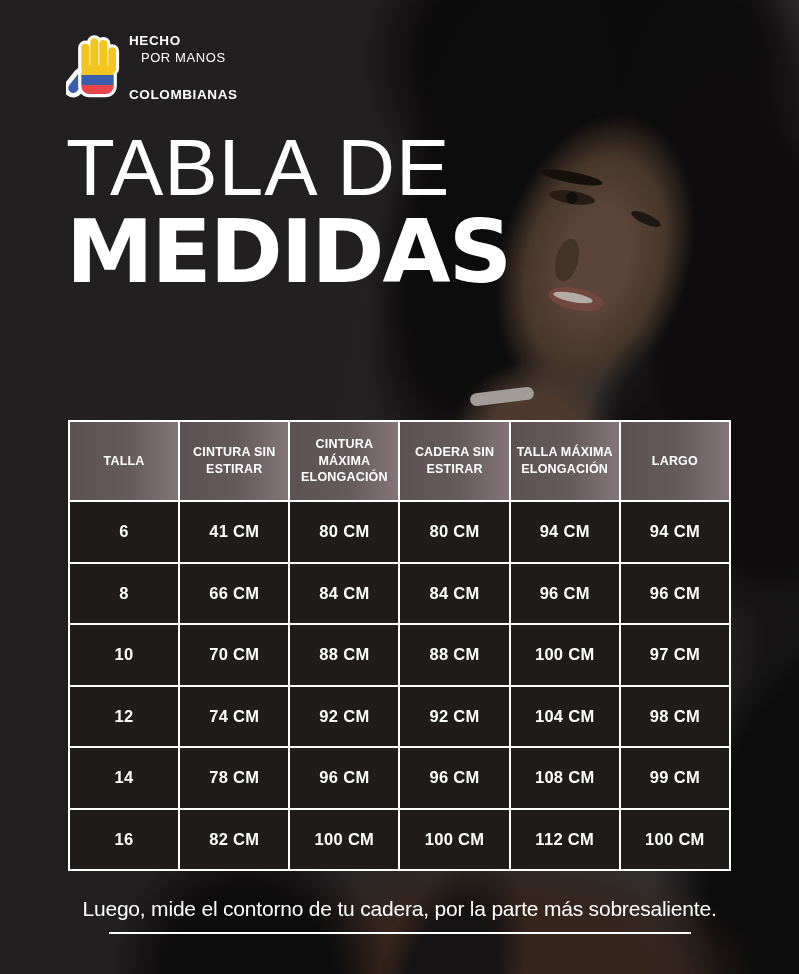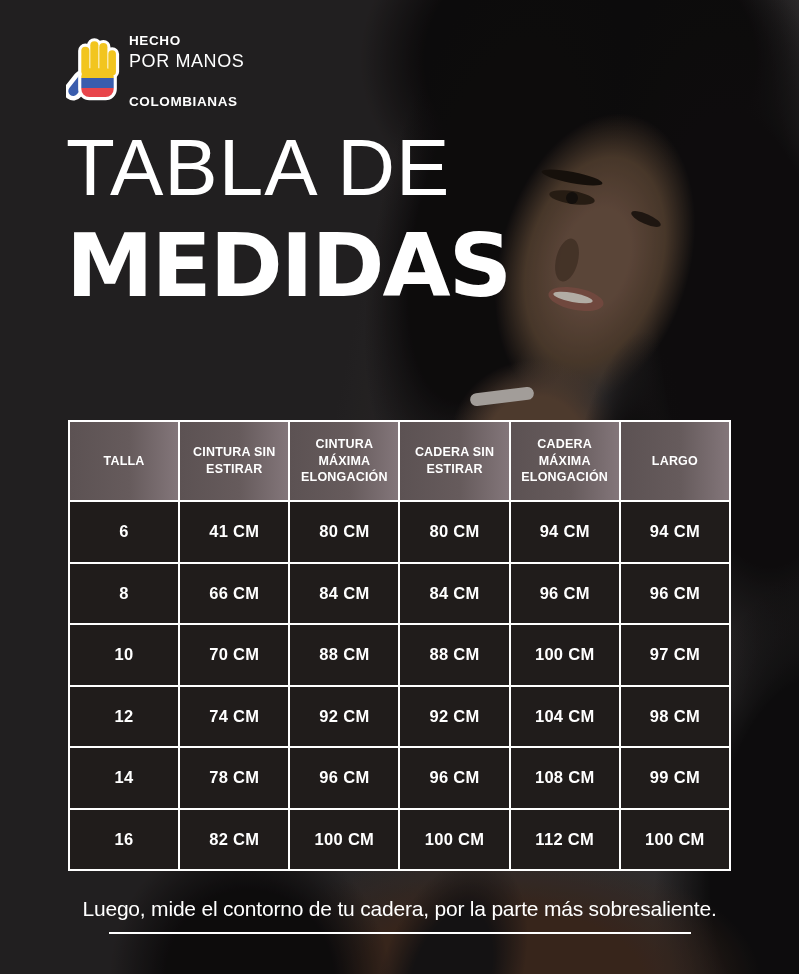--- a/index.html
+++ b/index.html
@@ -40,26 +40,26 @@
     background:radial-gradient(closest-side,#0b090a 60%,rgba(11,9,10,0)); }
   .hair-bottom-mid{ left:380px; top:850px; width:140px; height:260px; transform:rotate(18deg);
     background:radial-gradient(closest-side,#141112 55%,rgba(20,17,18,0)); }
   .choker{ left:470px; top:390px; width:64px; height:13px; transform:rotate(-7deg); border-radius:7px; background:#c9c3be; }
   .photo-overlay{ inset:0; background:rgba(24,21,21,.22); }
   
   .logo{ position:absolute; left:66px; top:32px; display:flex; align-items:center; gap:9px; }
   .logo svg{ display:block; }
   .logo-text{ color:#fff; letter-spacing:.6px; }
   .logo-line1{ font-size:13.5px; font-weight:bold; line-height:1.3; }
-  .logo-line2{ font-size:18px;  font-weight:normal; line-height:1.3;text-align:center; }
+  .logo-line2{ font-size:13px;  font-weight:normal; line-height:1.3;text-align:center; }
   .logo-line3{ font-size:13.5px; font-weight:bold; line-height:1.3;margin-top:20px; }
   
   .title{ position:absolute; left:66px; top:128px; color:#fff; }
   .title-line1{ font-size:80px; font-weight:400; line-height:1; letter-spacing:1px; }
-  .title-line2{ font-family:"DejaVu Sans", sans-serif; font-size:88px; font-weight:bold; line-height:1; letter-spacing:-2px; margin-top:14px; }
+  .title-line2{ font-family:"DejaVu Sans", sans-serif; font-size:88px; font-weight:bold; line-height:1; letter-spacing:-2px; }
   
   .instruction{ position:absolute; left:0; width:100%; text-align:center; color:#fff; }
   .instruction .txt{ font-size:21px; letter-spacing:-.2px; }
   .instruction .rule{ height:2px; background:#fff; margin:11px auto 0 auto; }
   .instruction.top{ top:367px; }
   .instruction.top .rule{ width:588px; }
   .instruction.bottom{ top:897px; }
   .instruction.bottom .rule{ width:582px; }
   
   table.size-table{
@@ -154,21 +154,21 @@
   </div>
 
 
   <table class="size-table">
     <thead>
       <tr>
         <th>TALLA</th>
         <th>CINTURA SIN ESTIRAR</th>
         <th>CINTURA MÁXIMA ELONGACIÓN</th>
         <th>CADERA SIN ESTIRAR</th>
-        <th>CADERA MÁXIMA ELONGACIÓN</th>
+        <th>TALLA MÁXIMA ELONGACIÓN</th>
         <th>LARGO</th>
       </tr>
     </thead>
     <tbody>
       <tr>
         <td>6</td>
         <td>41 CM</td>
         <td>80 CM</td>
         <td>80 CM</td>
         <td>94 CM</td>

